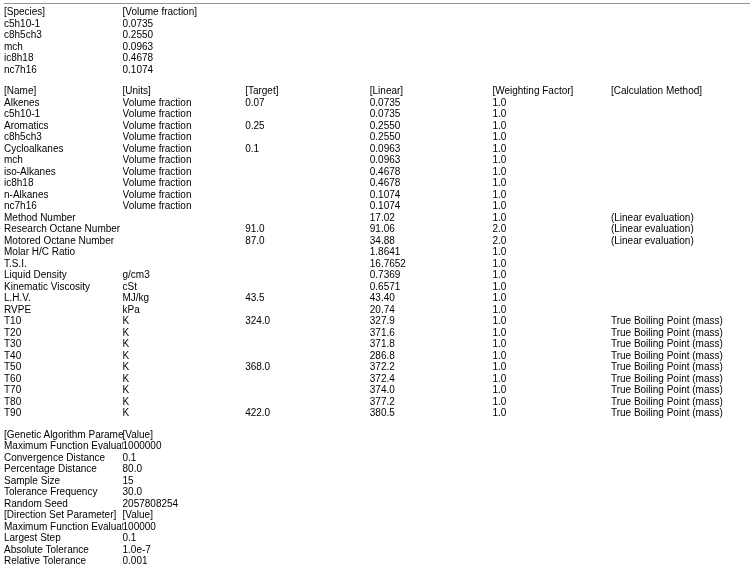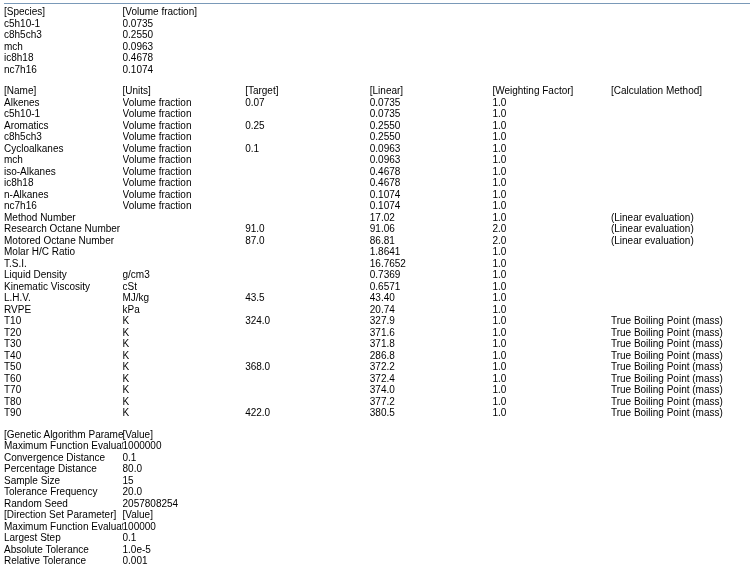--- a/index.html
+++ b/index.html
@@ -205,21 +205,21 @@
         <td></td>
         <td>91.0</td>
         <td>91.06</td>
         <td>2.0</td>
         <td>(Linear evaluation)</td>
       </tr>
       <tr>
         <td>Motored Octane Number</td>
         <td></td>
         <td>87.0</td>
-        <td>86.81</td>
+        <td>34.88</td>
         <td>2.0</td>
         <td>(Linear evaluation)</td>
       </tr>
       <tr>
         <td>Molar H/C Ratio</td>
         <td></td>
         <td></td>
         <td>1.8641</td>
         <td>1.0</td>
         <td></td>
@@ -386,21 +386,21 @@
       <tr>
         <td>Sample Size</td>
         <td>15</td>
         <td></td>
         <td></td>
         <td></td>
         <td></td>
       </tr>
       <tr>
         <td>Tolerance Frequency</td>
-        <td>20.0</td>
+        <td>30.0</td>
         <td></td>
         <td></td>
         <td></td>
         <td></td>
       </tr>
       <tr>
         <td>Random Seed</td>
         <td>2057808254</td>
         <td></td>
         <td></td>
@@ -439,21 +439,21 @@
       <tr>
         <td>Largest Step</td>
         <td>0.1</td>
         <td></td>
         <td></td>
         <td></td>
         <td></td>
       </tr>
       <tr>
         <td>Absolute Tolerance</td>
-        <td>1.0e-5</td>
+        <td>1.0e-7</td>
         <td></td>
         <td></td>
         <td></td>
         <td></td>
       </tr>
       <tr>
         <td>Relative Tolerance</td>
         <td>0.001</td>
         <td></td>
         <td></td>

